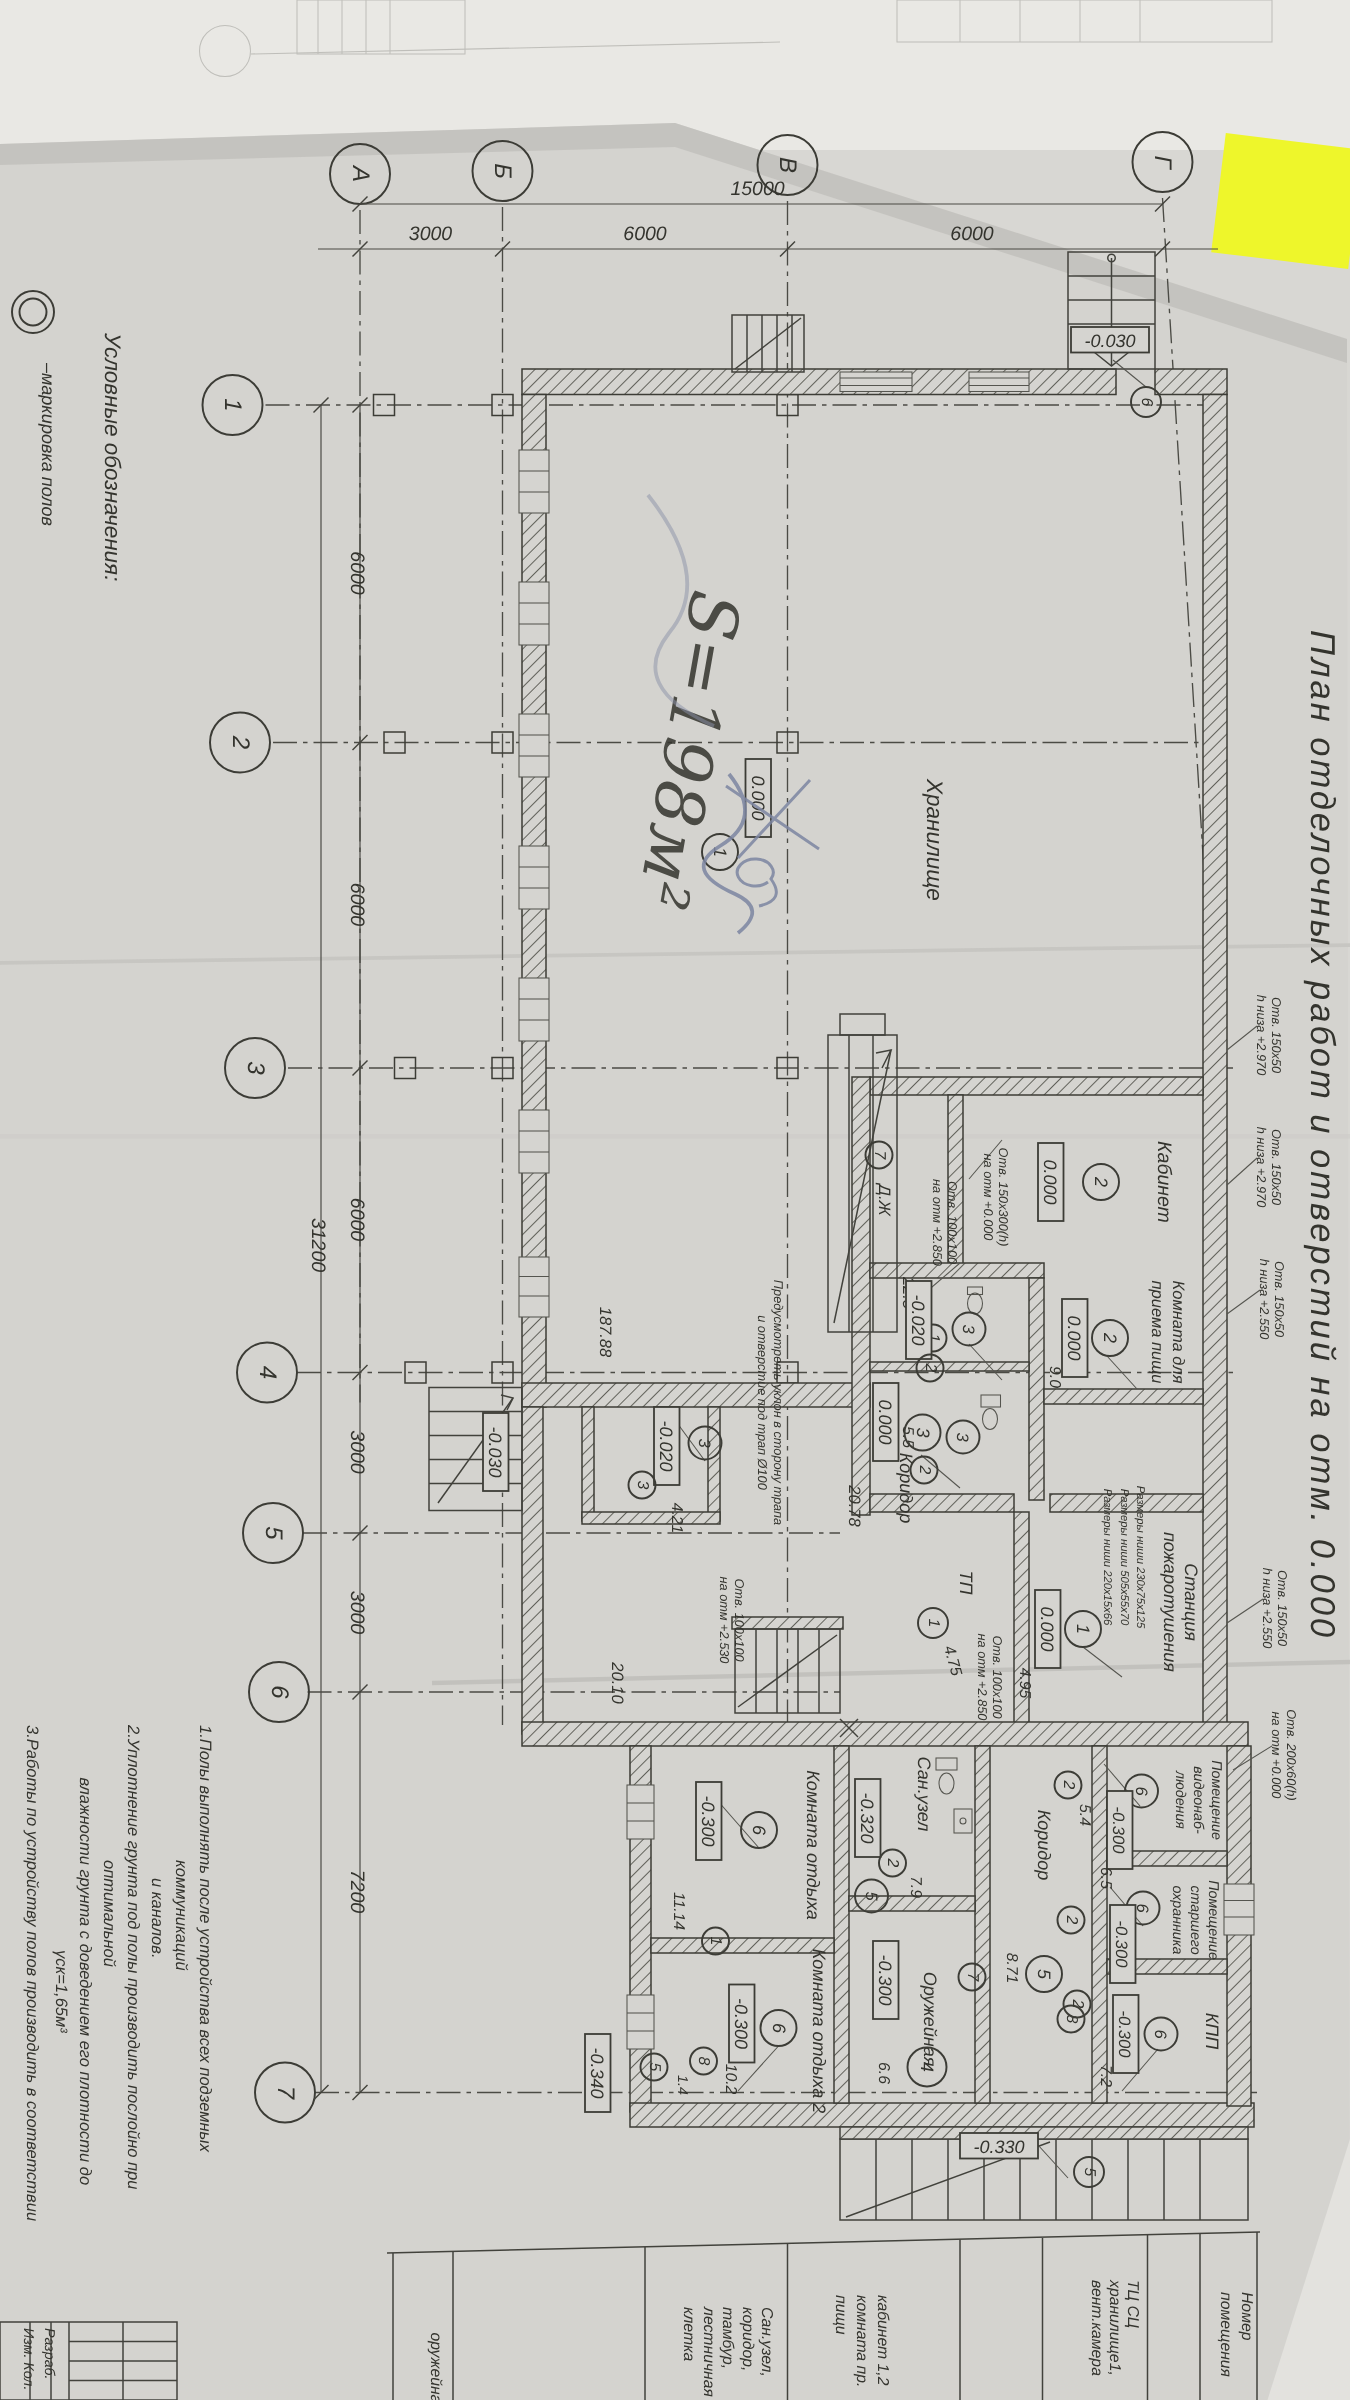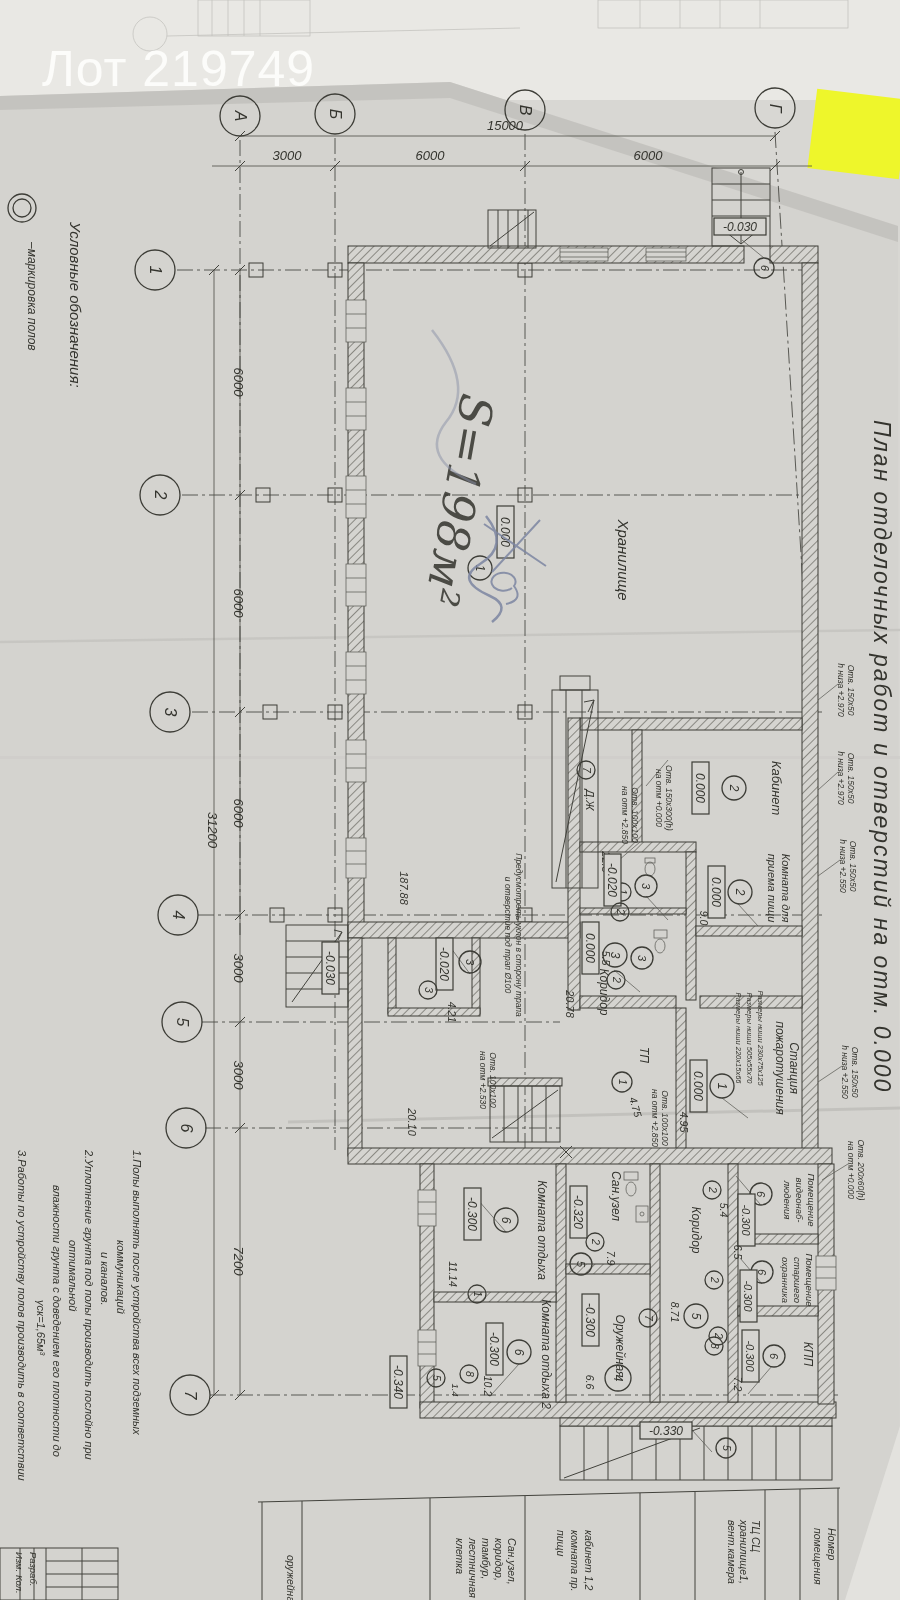--- a/index.html
+++ b/index.html
@@ -17,21 +17,20 @@
   .w{fill:url(#h);stroke:#3c3c36;stroke-width:1}
   .box{fill:#d5d4d0;stroke:#3c3c36;stroke-width:1.2}
   .cir{fill:none;stroke:#3c3c36;stroke-width:1.3}
   .sq{fill:none;stroke:#3c3c36;stroke-width:1}
   .pap{fill:#d5d4d0}
 </style>
 </head>
 <body>
 
 <div id="stage">
-  <div id="lot">Лот 219749</div>
 
   <svg width="900" height="1600" viewBox="0 0 900 1600">
     <defs>
       <pattern id="h" width="6" height="6" patternUnits="userSpaceOnUse" patternTransform="rotate(45)">
         <rect width="6" height="6" fill="#d5d4d0"></rect>
         <line x1="0" y1="0" x2="0" y2="6" stroke="#55554e" stroke-width="1.2"></line>
       </pattern>
     </defs>
 
     <g>

